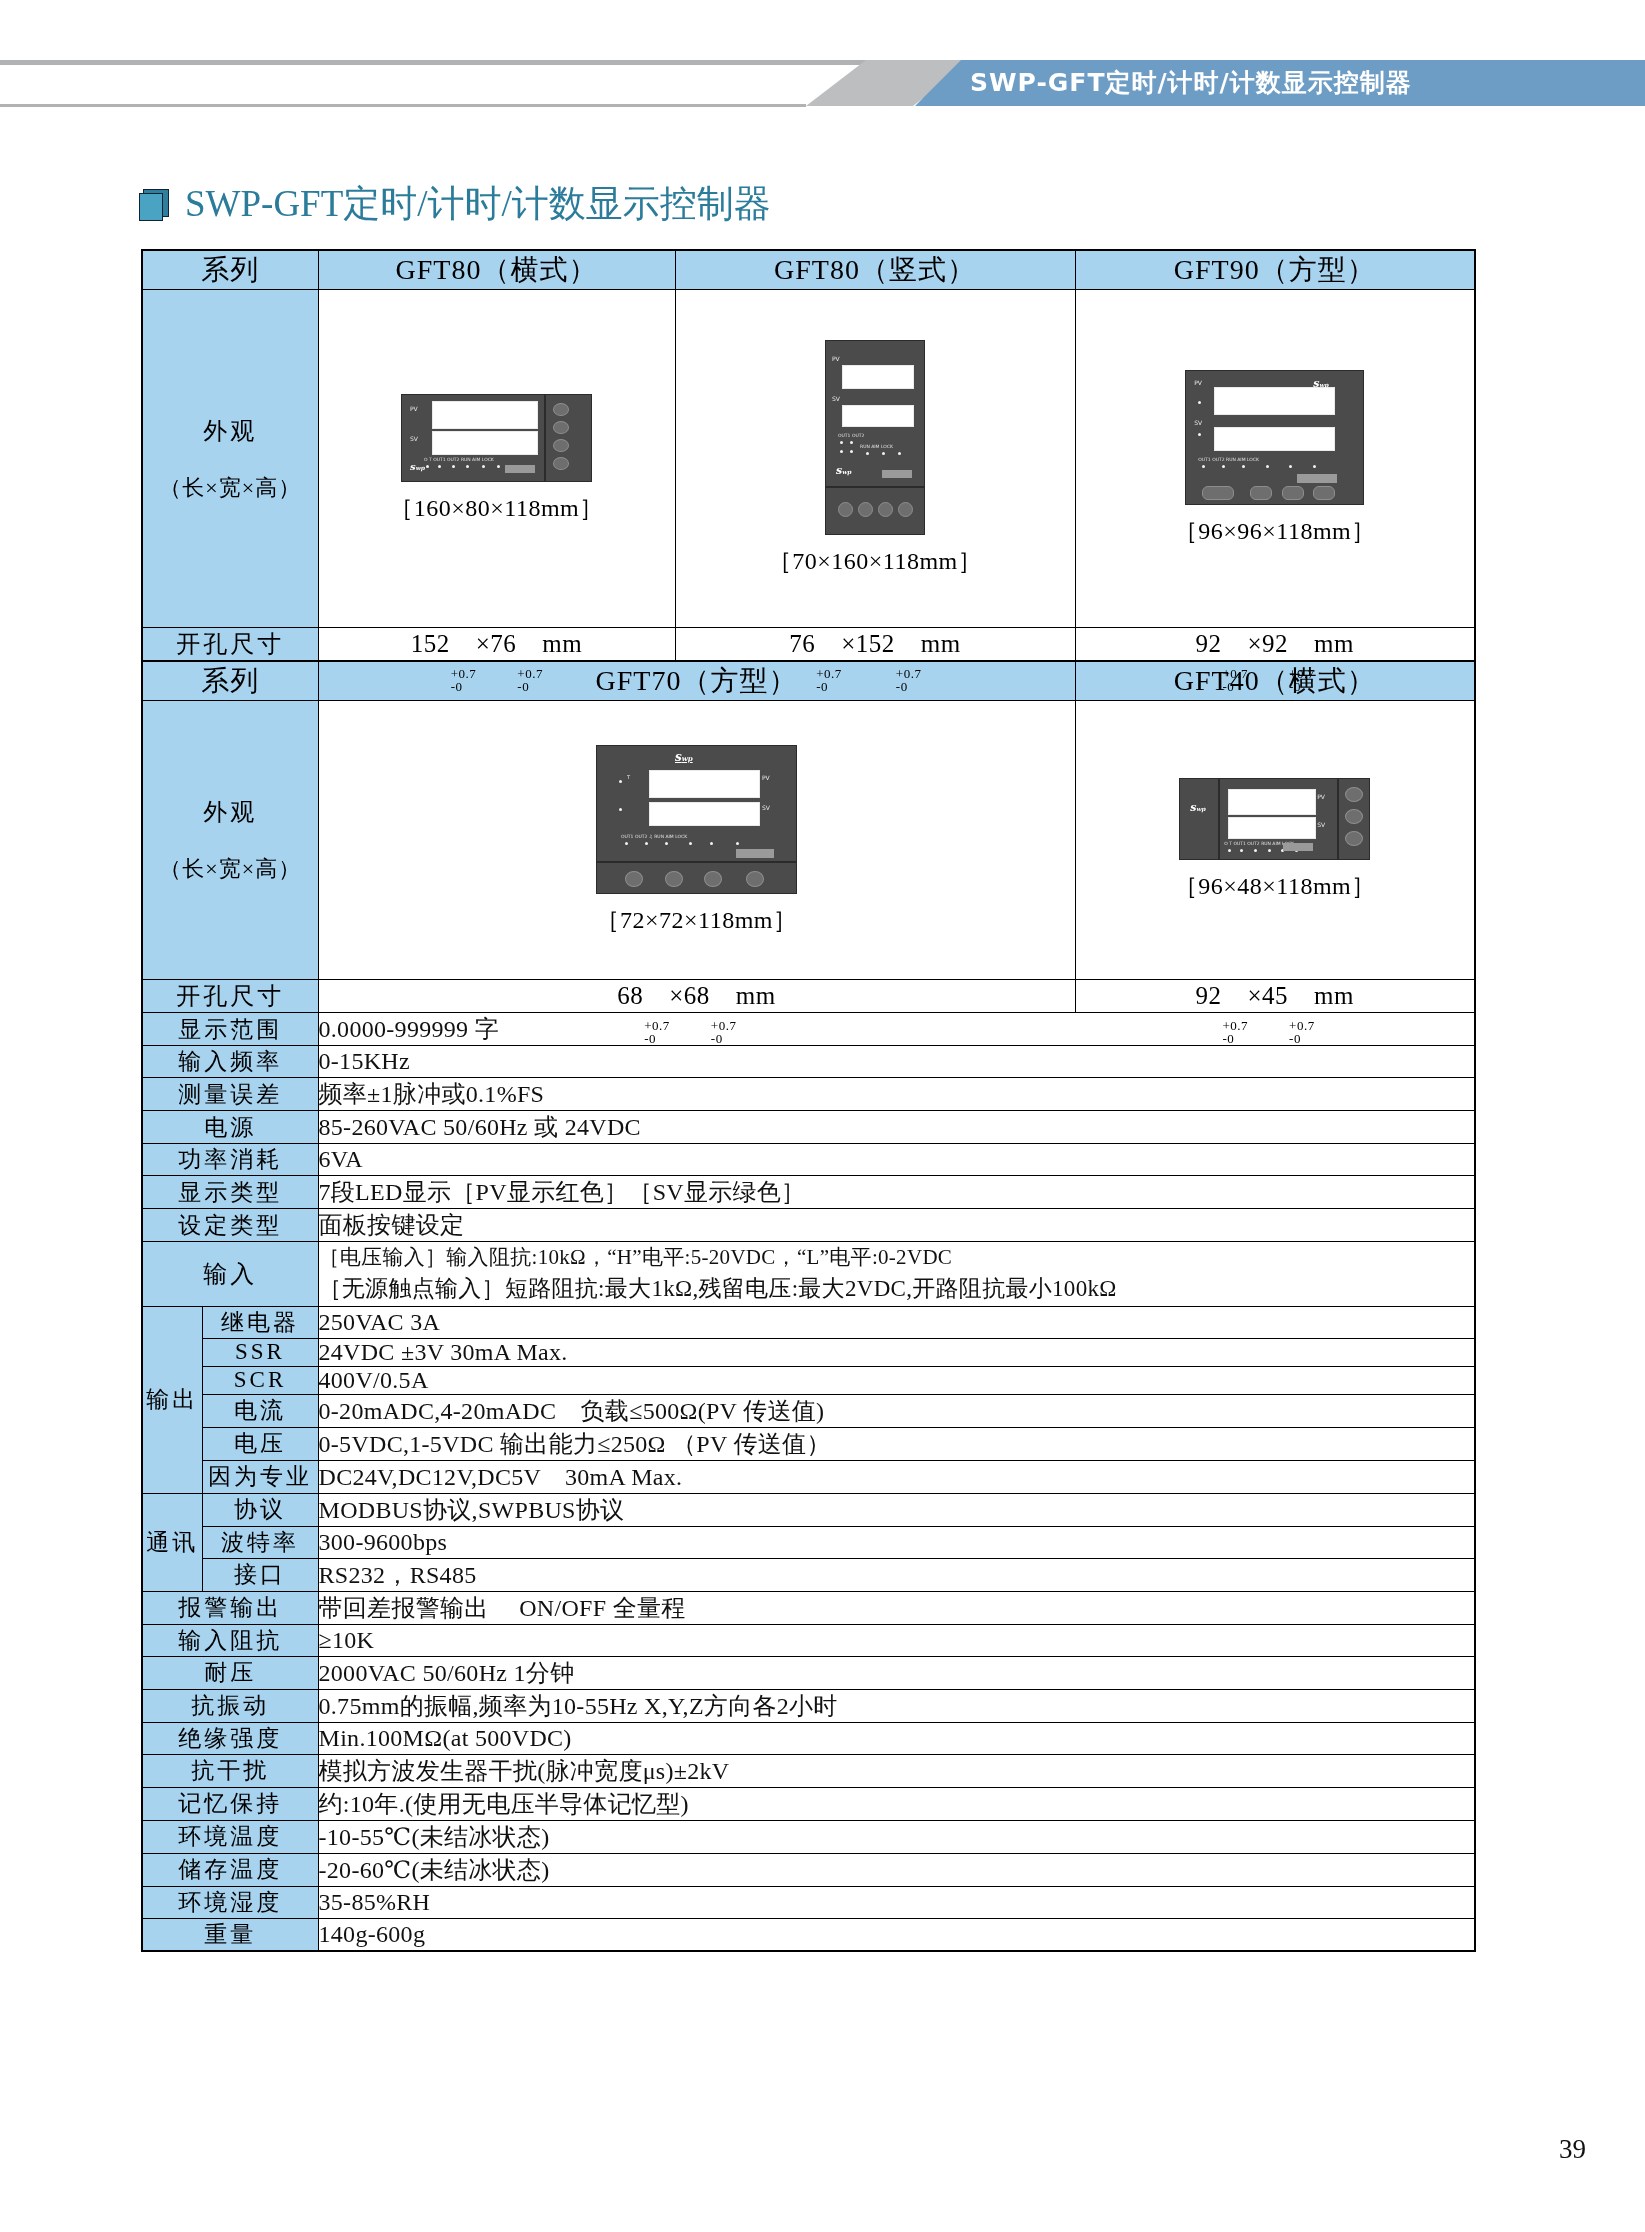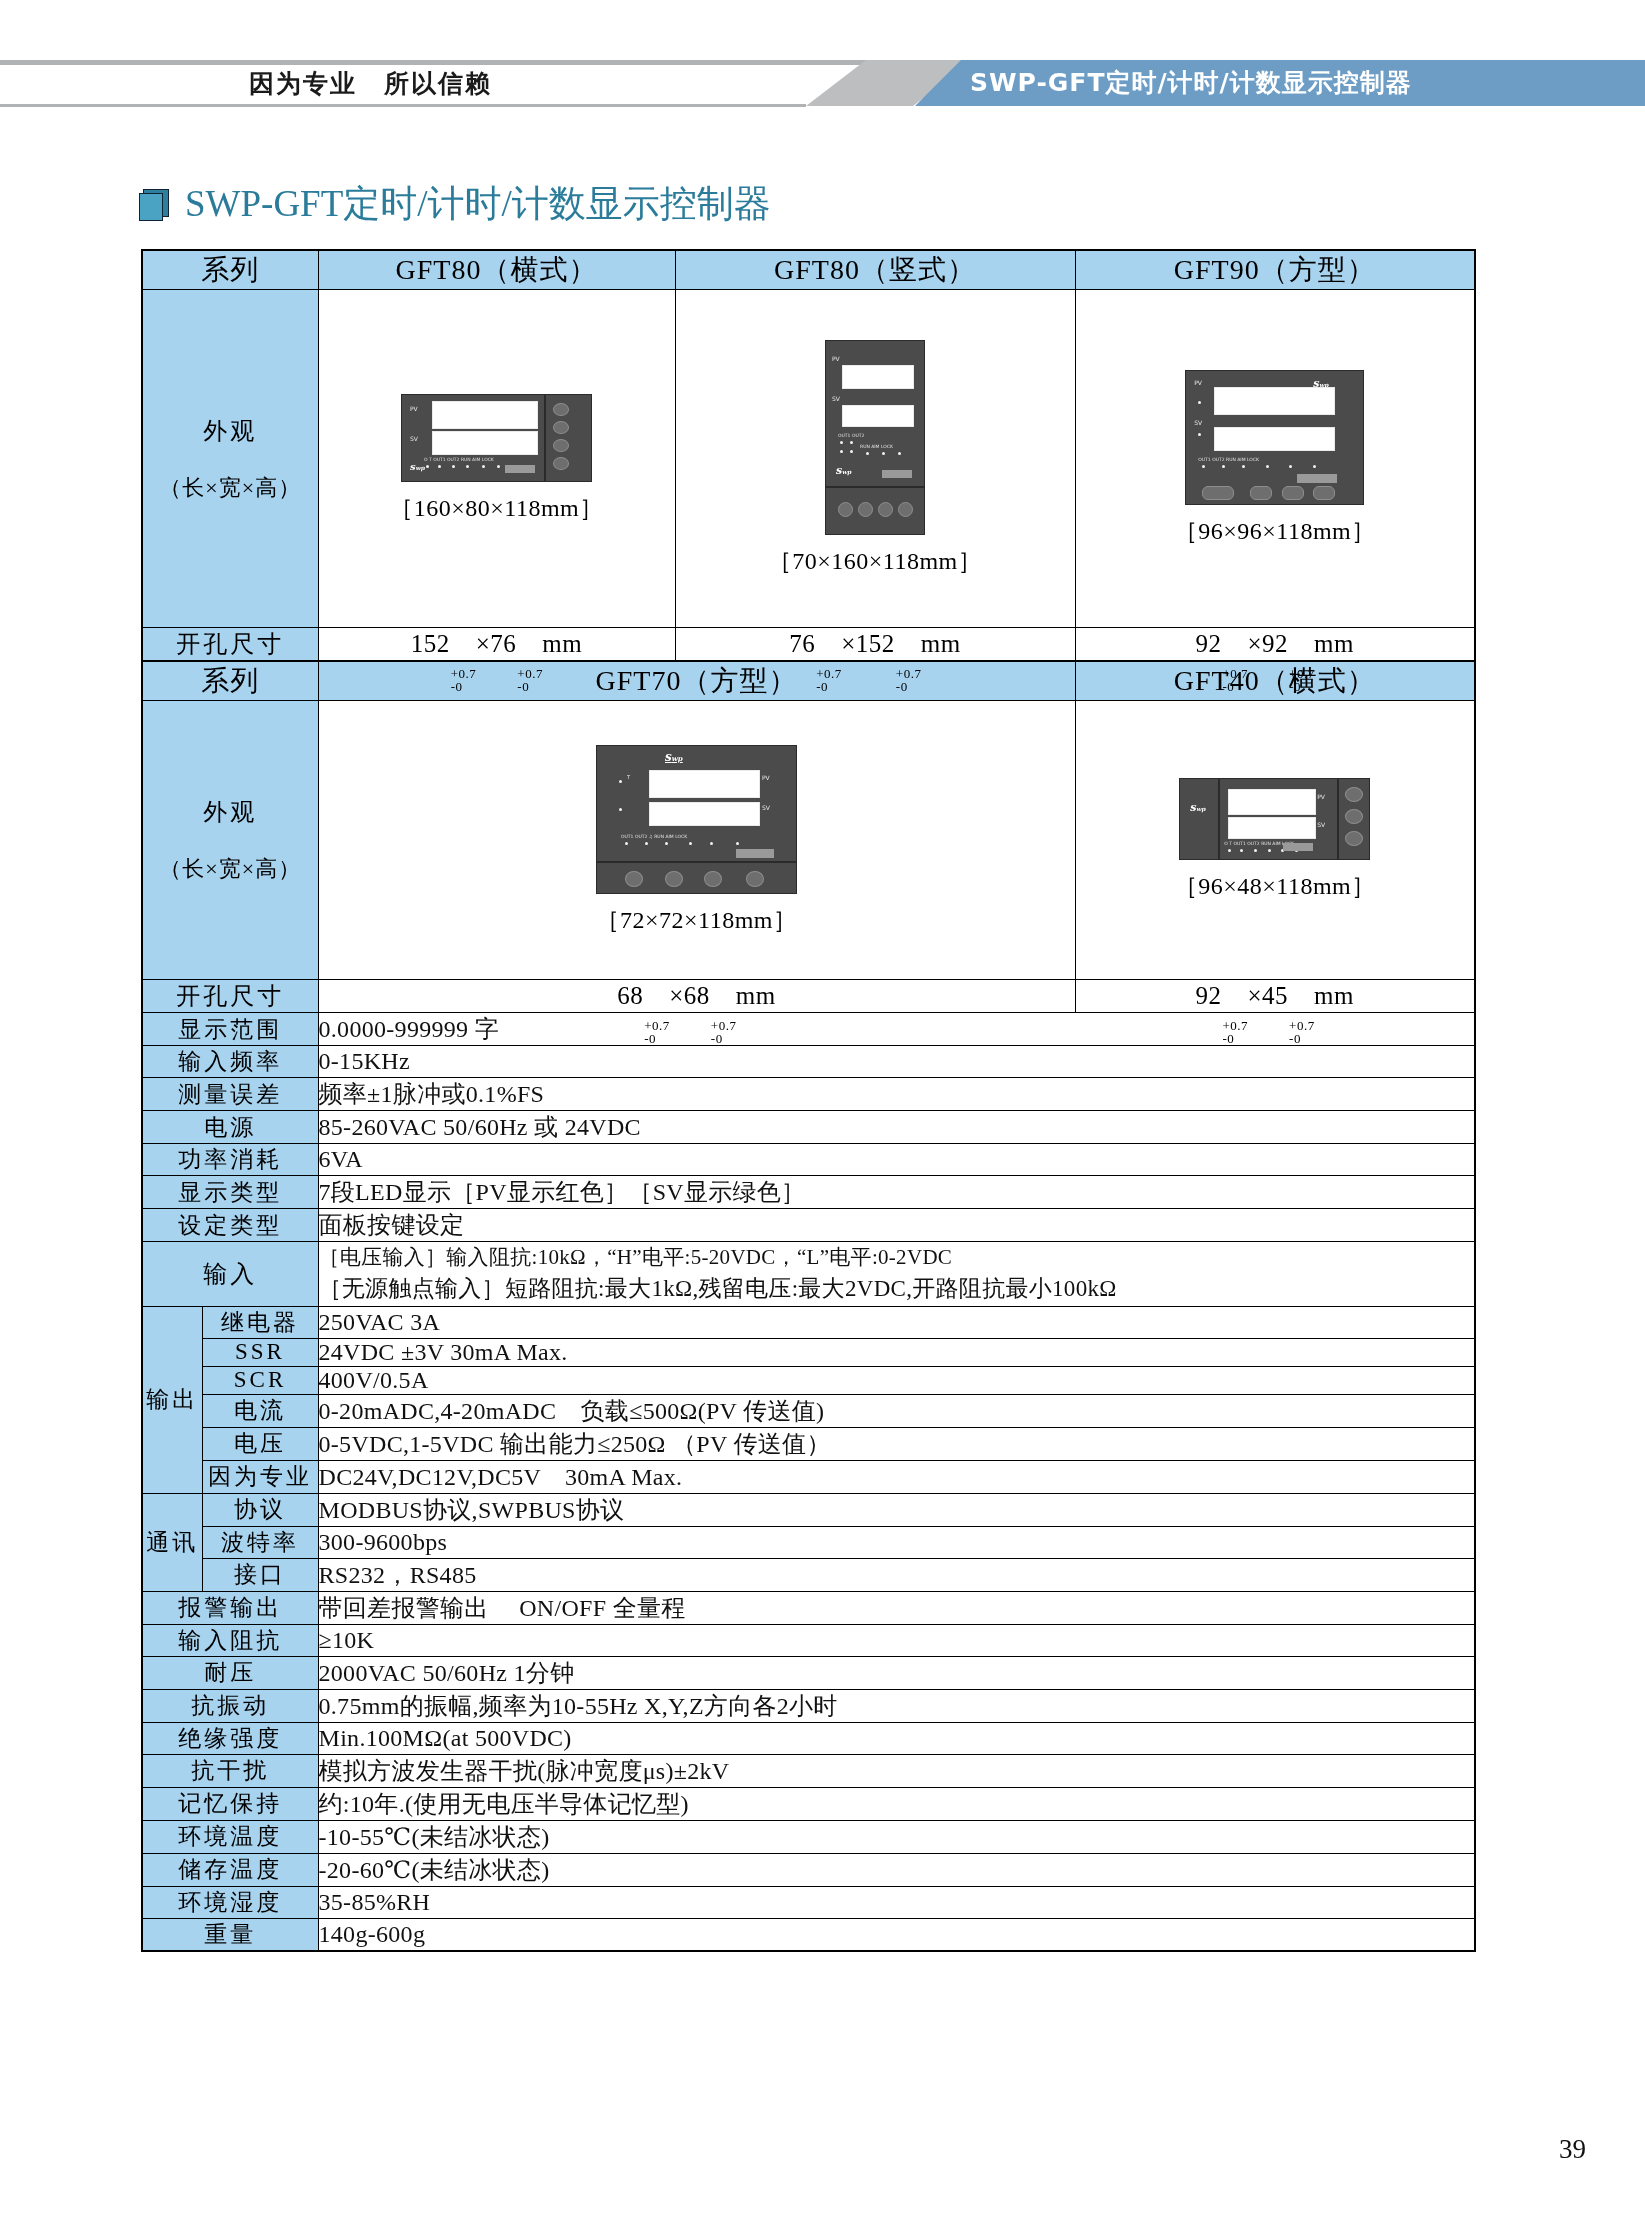--- a/index.html
+++ b/index.html
@@ -77,21 +77,20 @@
   .dimcap{font-size:24px;margin-top:10px;letter-spacing:0.5px;}
 
   .pg{position:absolute;right:60px;top:2134px;font-size:27px;
       font-family:"Liberation Serif","DejaVu Serif",serif;color:#111;}
 </style>
 </head>
 <body>
 
 <div class="banner">
   <div class="grayline"></div>
-  <div class="slogan">因为专业　所以信赖</div>
   <div class="grayline2"></div>
   <div class="gtri"></div>
   <div class="gtri2"></div>
   <div class="bluebar"></div>
   <div class="bluetxt">SWP-GFT定时/计时/计数显示控制器</div>
 </div>
 
 <div class="ptitle">
   <span class="bookicon">
     <span class="b1"></span>
@@ -229,21 +228,21 @@
 <tr style="height:279px">
   <td class="lbl thick-l" colspan="2">
      <div>外观</div>
      <div style="height:26px"></div>
      <div style="font-size:22px;letter-spacing:1px">（长×宽×高）</div>
   </td>
 
   <td colspan="2">
    <div class="devwrap">
     <div class="dev" style="width:199px;height:147px;">
-      <div class="logo" style="left:68px;top:4px;font-size:12px;text-decoration:underline;">s<span style="font-size:7px">wp</span></div>
+      <div class="logo" style="left:78px;top:4px;font-size:12px;text-decoration:underline;">s<span style="font-size:7px">wp</span></div>
       <div class="led" style="left:22px;top:34px"></div>
       <div class="lbltxt" style="left:30px;top:28px;font-size:5px;">T</div>
       <div class="scr" style="left:52px;top:24px;width:109px;height:26px;"></div>
       <div class="lbltxt" style="left:165px;top:28px;">PV</div>
       <div class="led" style="left:22px;top:62px"></div>
       <div class="scr" style="left:52px;top:56px;width:109px;height:22px;"></div>
       <div class="lbltxt" style="left:165px;top:58px;">SV</div>
       <div class="minitxt" style="left:24px;top:88px;">OUT1 OUT2 ♫  RUN AIM LOCK</div>
       <div class="led" style="left:28px;top:96px"></div>
               <div class="led" style="left:48px;top:96px"></div>

